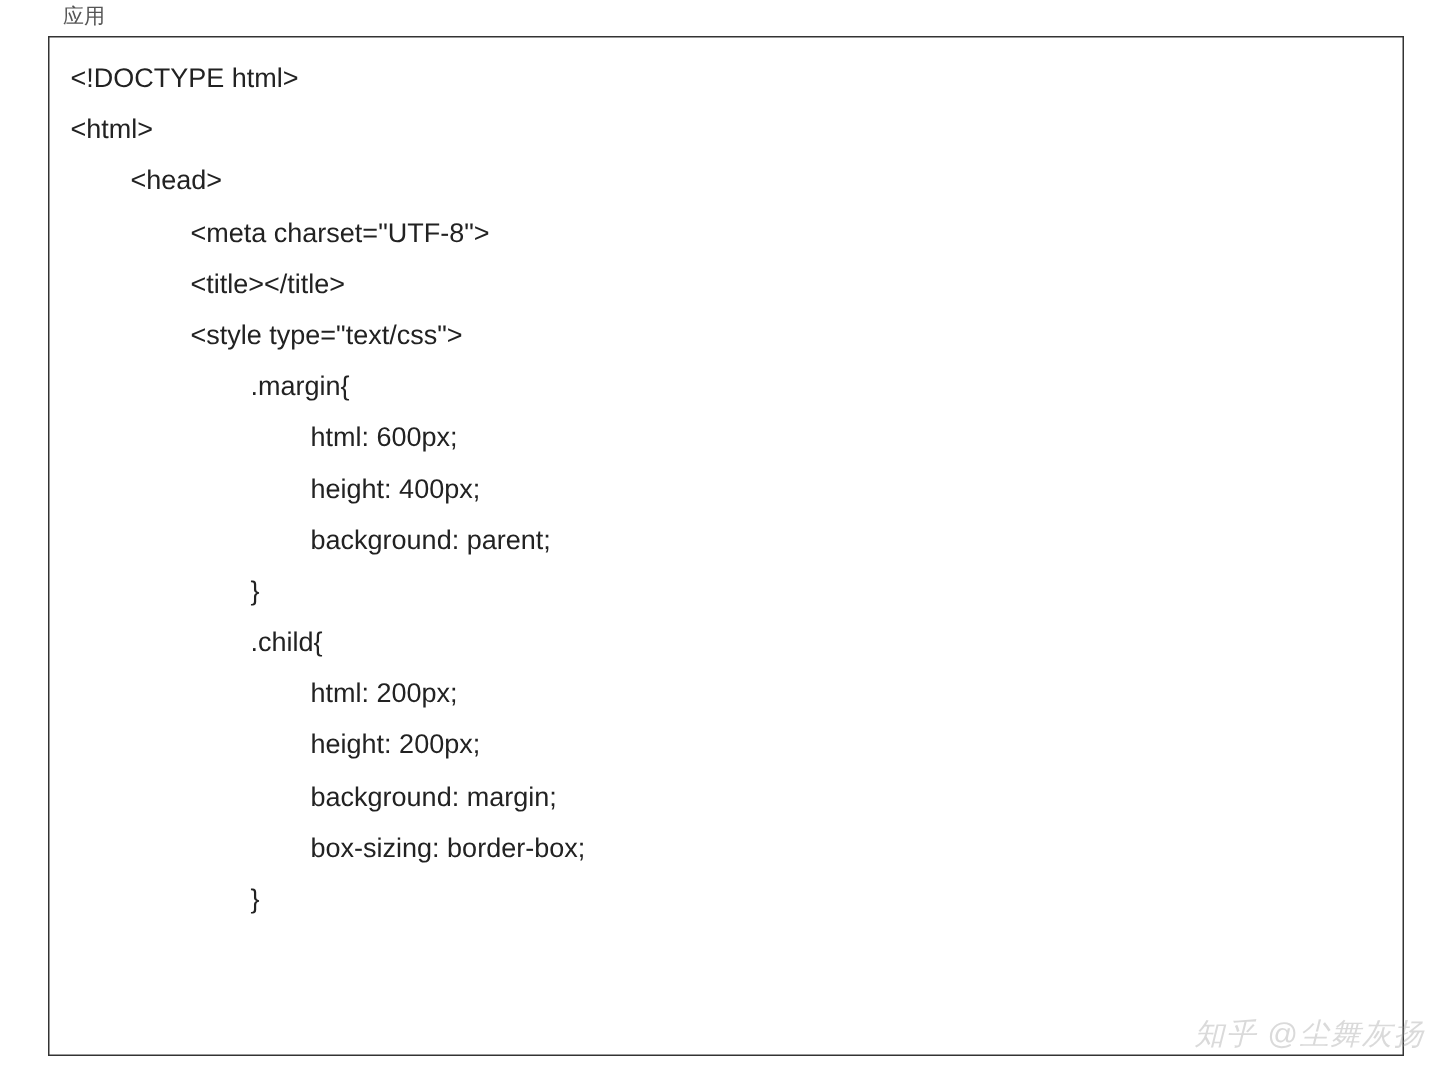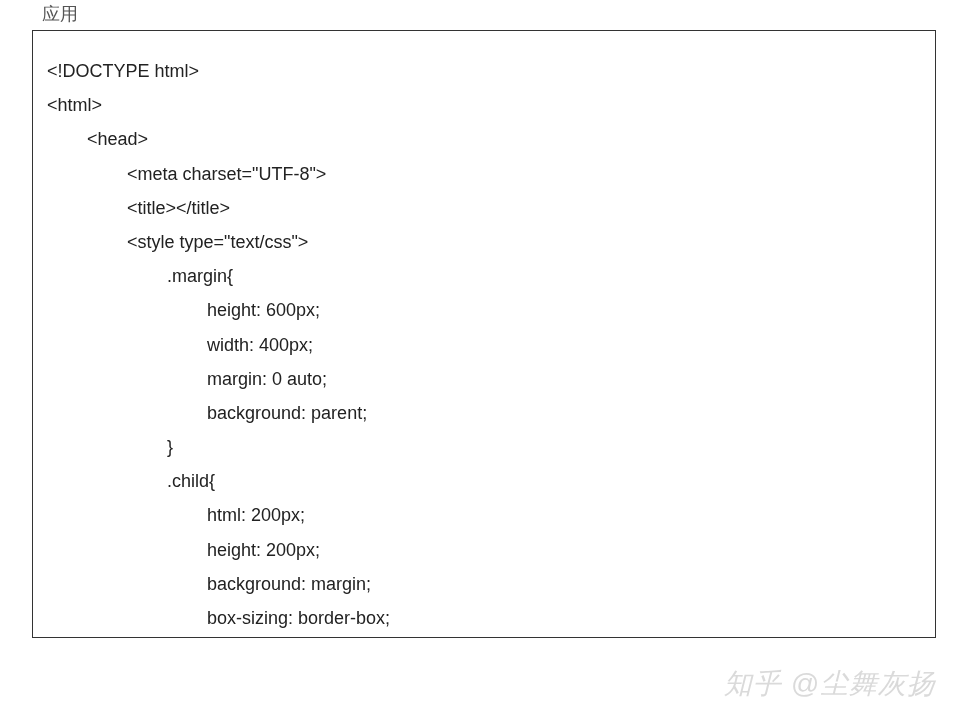--- a/index.html
+++ b/index.html
@@ -8,63 +8,62 @@
     padding: 0;
     font-family: Arial, "Microsoft YaHei", sans-serif;
     font-size: 18px;
     color: #222;
     background: #fff;
     width: 956px;
     height: 715px;
     position: relative;
   }
   .heading {
-    font-size: 18px;
+    font-size: 14px;
     color: #555;
     padding: 2px 0 4px 42px;
   }
   .code-box {
     border: 1px solid #333;
     margin: 0 20px 0 32px;
-    padding: 23px 14px 14px 14px;
-    height: 608px;
+    padding: 10px 14px 14px 14px;
+    height: 680px;
     overflow: hidden;
   }
   .code-line {
     line-height: 1.9;
     white-space: pre;
     font-family: Arial, Helvetica, sans-serif;
   }
   .watermark {
     position: absolute;
-    right: 20px;
+    right: 6px;
     bottom: 12px;
-    font-size: 28px;
+    font-size: 20px;
     font-style: italic;
     color: rgba(150,150,150,0.35);
     letter-spacing: 1px;
     font-family: "Microsoft YaHei", sans-serif;
   }
 </style>
 </head>
 <body>
 
 <div class="heading">应用</div>
 
 <div class="code-box">
   <div class="code-line">&lt;!DOCTYPE html&gt;</div>
   <div class="code-line">&lt;html&gt;</div>
   <div class="code-line">        &lt;head&gt;</div>
   <div class="code-line">                &lt;meta charset="UTF-8"&gt;</div>
   <div class="code-line">                &lt;title&gt;&lt;/title&gt;</div>
   <div class="code-line">                &lt;style type="text/css"&gt;</div>
   <div class="code-line">                        .margin{</div>
-  <div class="code-line">                                height: 600px;</div>
-  <div class="code-line">                                width: 400px;</div>
-  <div class="code-line">                                margin: 0 auto;</div>
+  <div class="code-line">                                html: 600px;</div>
+  <div class="code-line">                                height: 400px;</div>
   <div class="code-line">                                background: parent;</div>
   <div class="code-line"></div>
   <div class="code-line">                        }</div>
   <div class="code-line"></div>
   <div class="code-line">                        .child{</div>
   <div class="code-line">                                html: 200px;</div>
   <div class="code-line">                                height: 200px;</div>
   <div class="code-line">                                background: margin;</div>
   <div class="code-line">                                box-sizing: border-box;</div>
   <div class="code-line">                        }</div>

